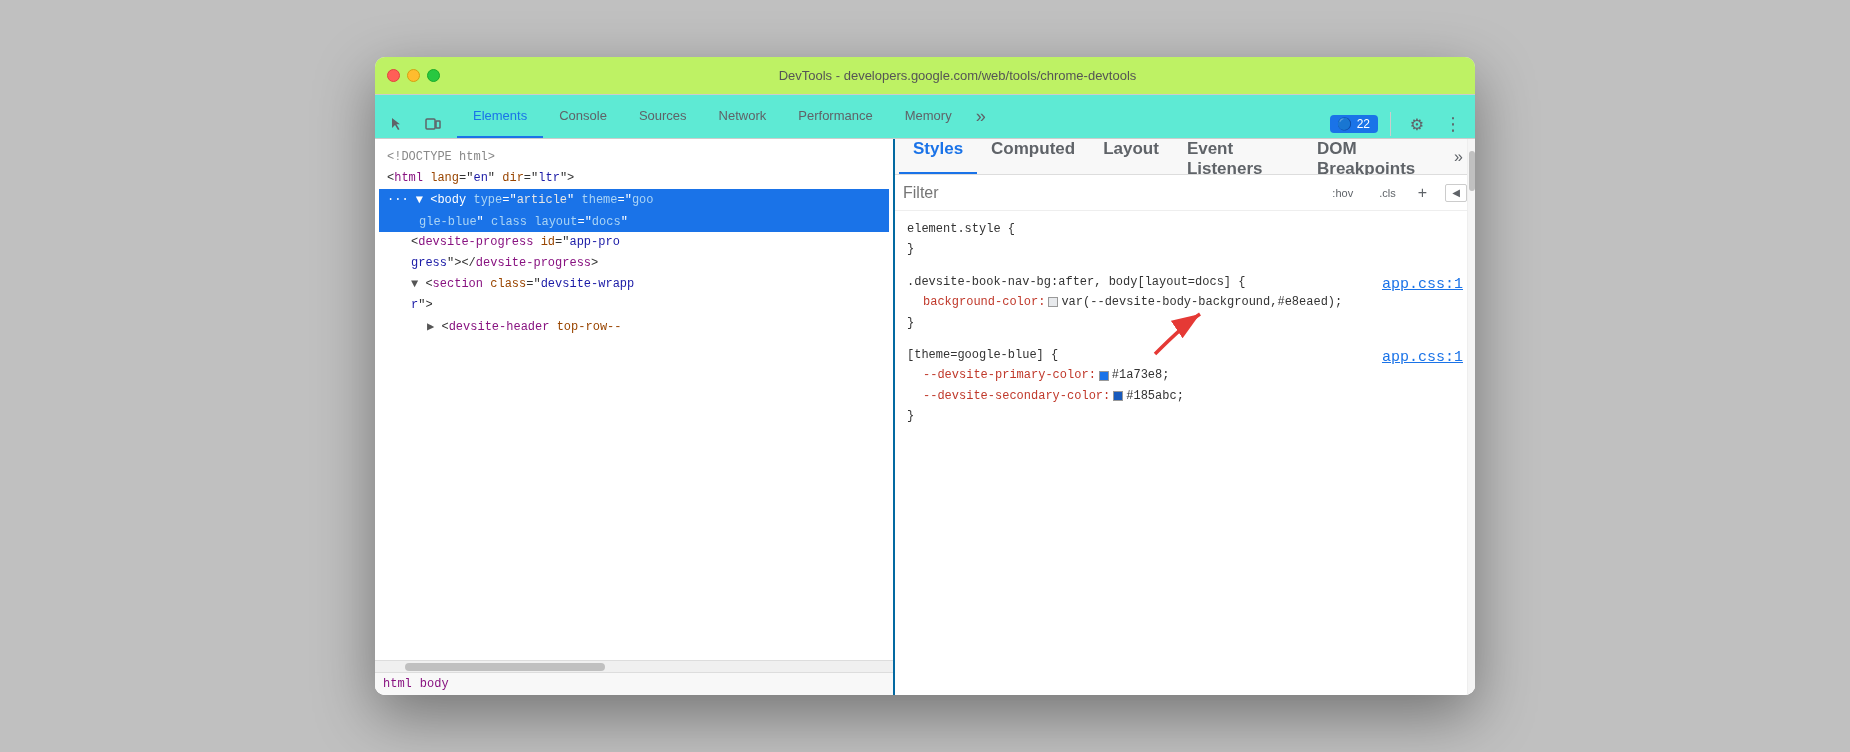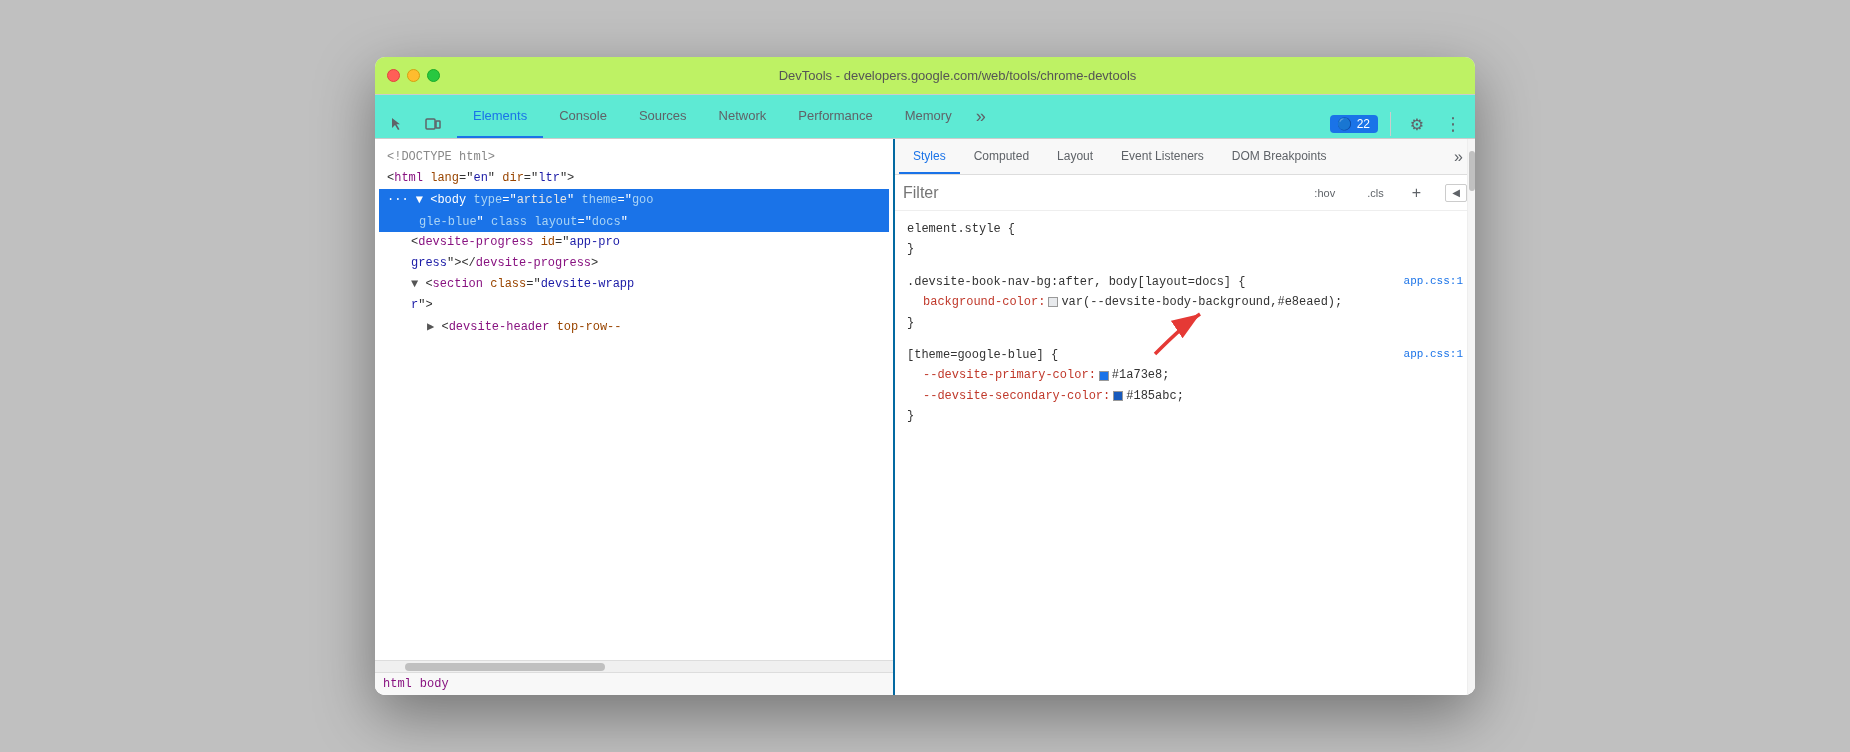--- a/index.html
+++ b/index.html
@@ -226,25 +226,26 @@
       align-items: center;
       border-bottom: 1px solid #ddd;
       background: #f8f8f8;
       height: 36px;
       padding: 0 4px;
     }
     .style-tab {
       padding: 0 14px;
       height: 100%;
       display: flex;
-      align-items: center;
-      font-size: 12px;
+      align-items: flex-start;
+      font-size: 17px;
       color: #5f6368;
       cursor: pointer;
       border-bottom: 2px solid transparent;
+      font-weight: bold;
     }
     .style-tab.active {
       color: #1a73e8;
       border-bottom: 2px solid #1a73e8;
     }
     .style-tab-more {
       margin-left: auto;
       padding: 0 8px;
       color: #5f6368;
       cursor: pointer;
@@ -263,21 +264,21 @@
       flex: 1;
       border: none;
       outline: none;
       font-size: 16px;
       color: #888;
       background: transparent;
     }
     .filter-actions {
       display: flex;
       align-items: center;
-      gap: 24px;
+      gap: 18px;
     }
     .filter-btn {
       font-size: 11px;
       color: #5f6368;
       cursor: pointer;
       padding: 2px 4px;
       border-radius: 2px;
     }
     .filter-plus {
       font-size: 16px;
@@ -309,23 +310,24 @@
     }
     .css-rule {
       margin-bottom: 12px;
     }
     .css-selector { color: #333; font-weight: 500; }
     .css-brace { color: #333; }
     .css-property { color: #c0392b; padding-left: 16px; }
     .css-value { color: #333; }
     .css-link {
       color: #1a73e8;
+      text-decoration: underline;
       cursor: pointer;
       float: right;
-      font-size: 11px;
+      font-size: 15px;
     }
     
     .arrow-annotation {
       position: absolute;
       pointer-events: none;
     }
     
     .right-scrollbar {
       width: 8px;
       background: #f5f5f5;

